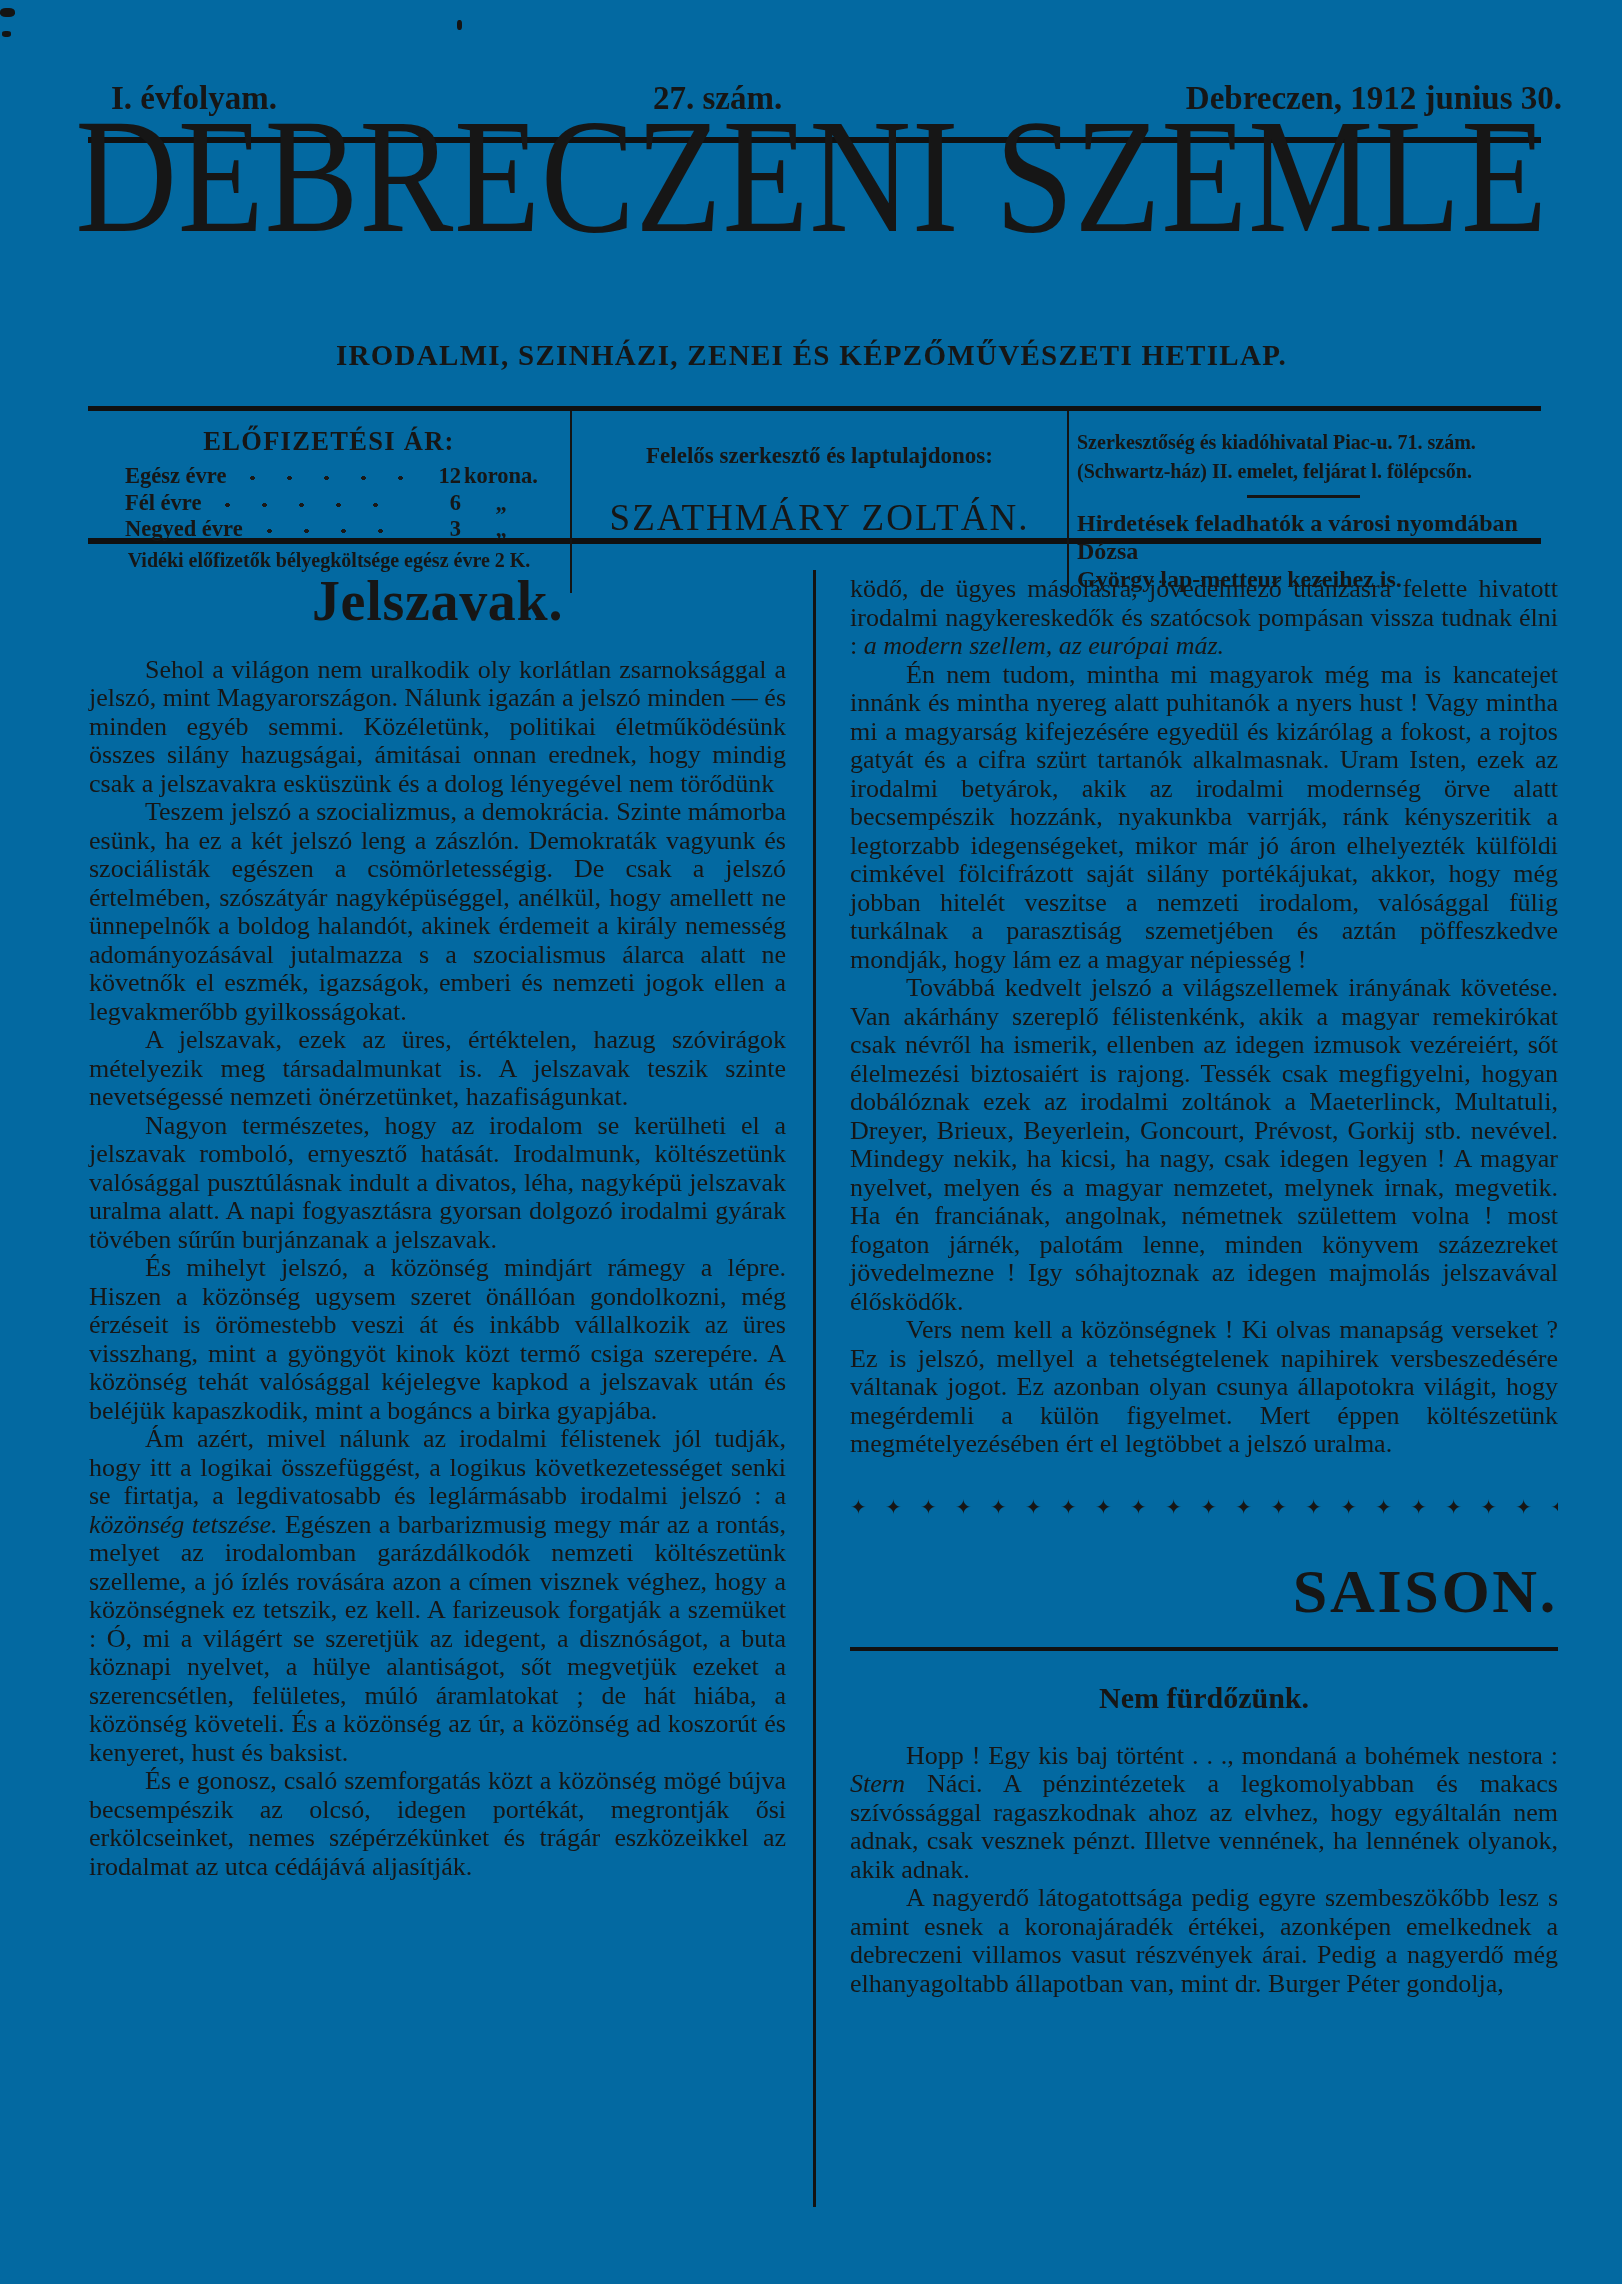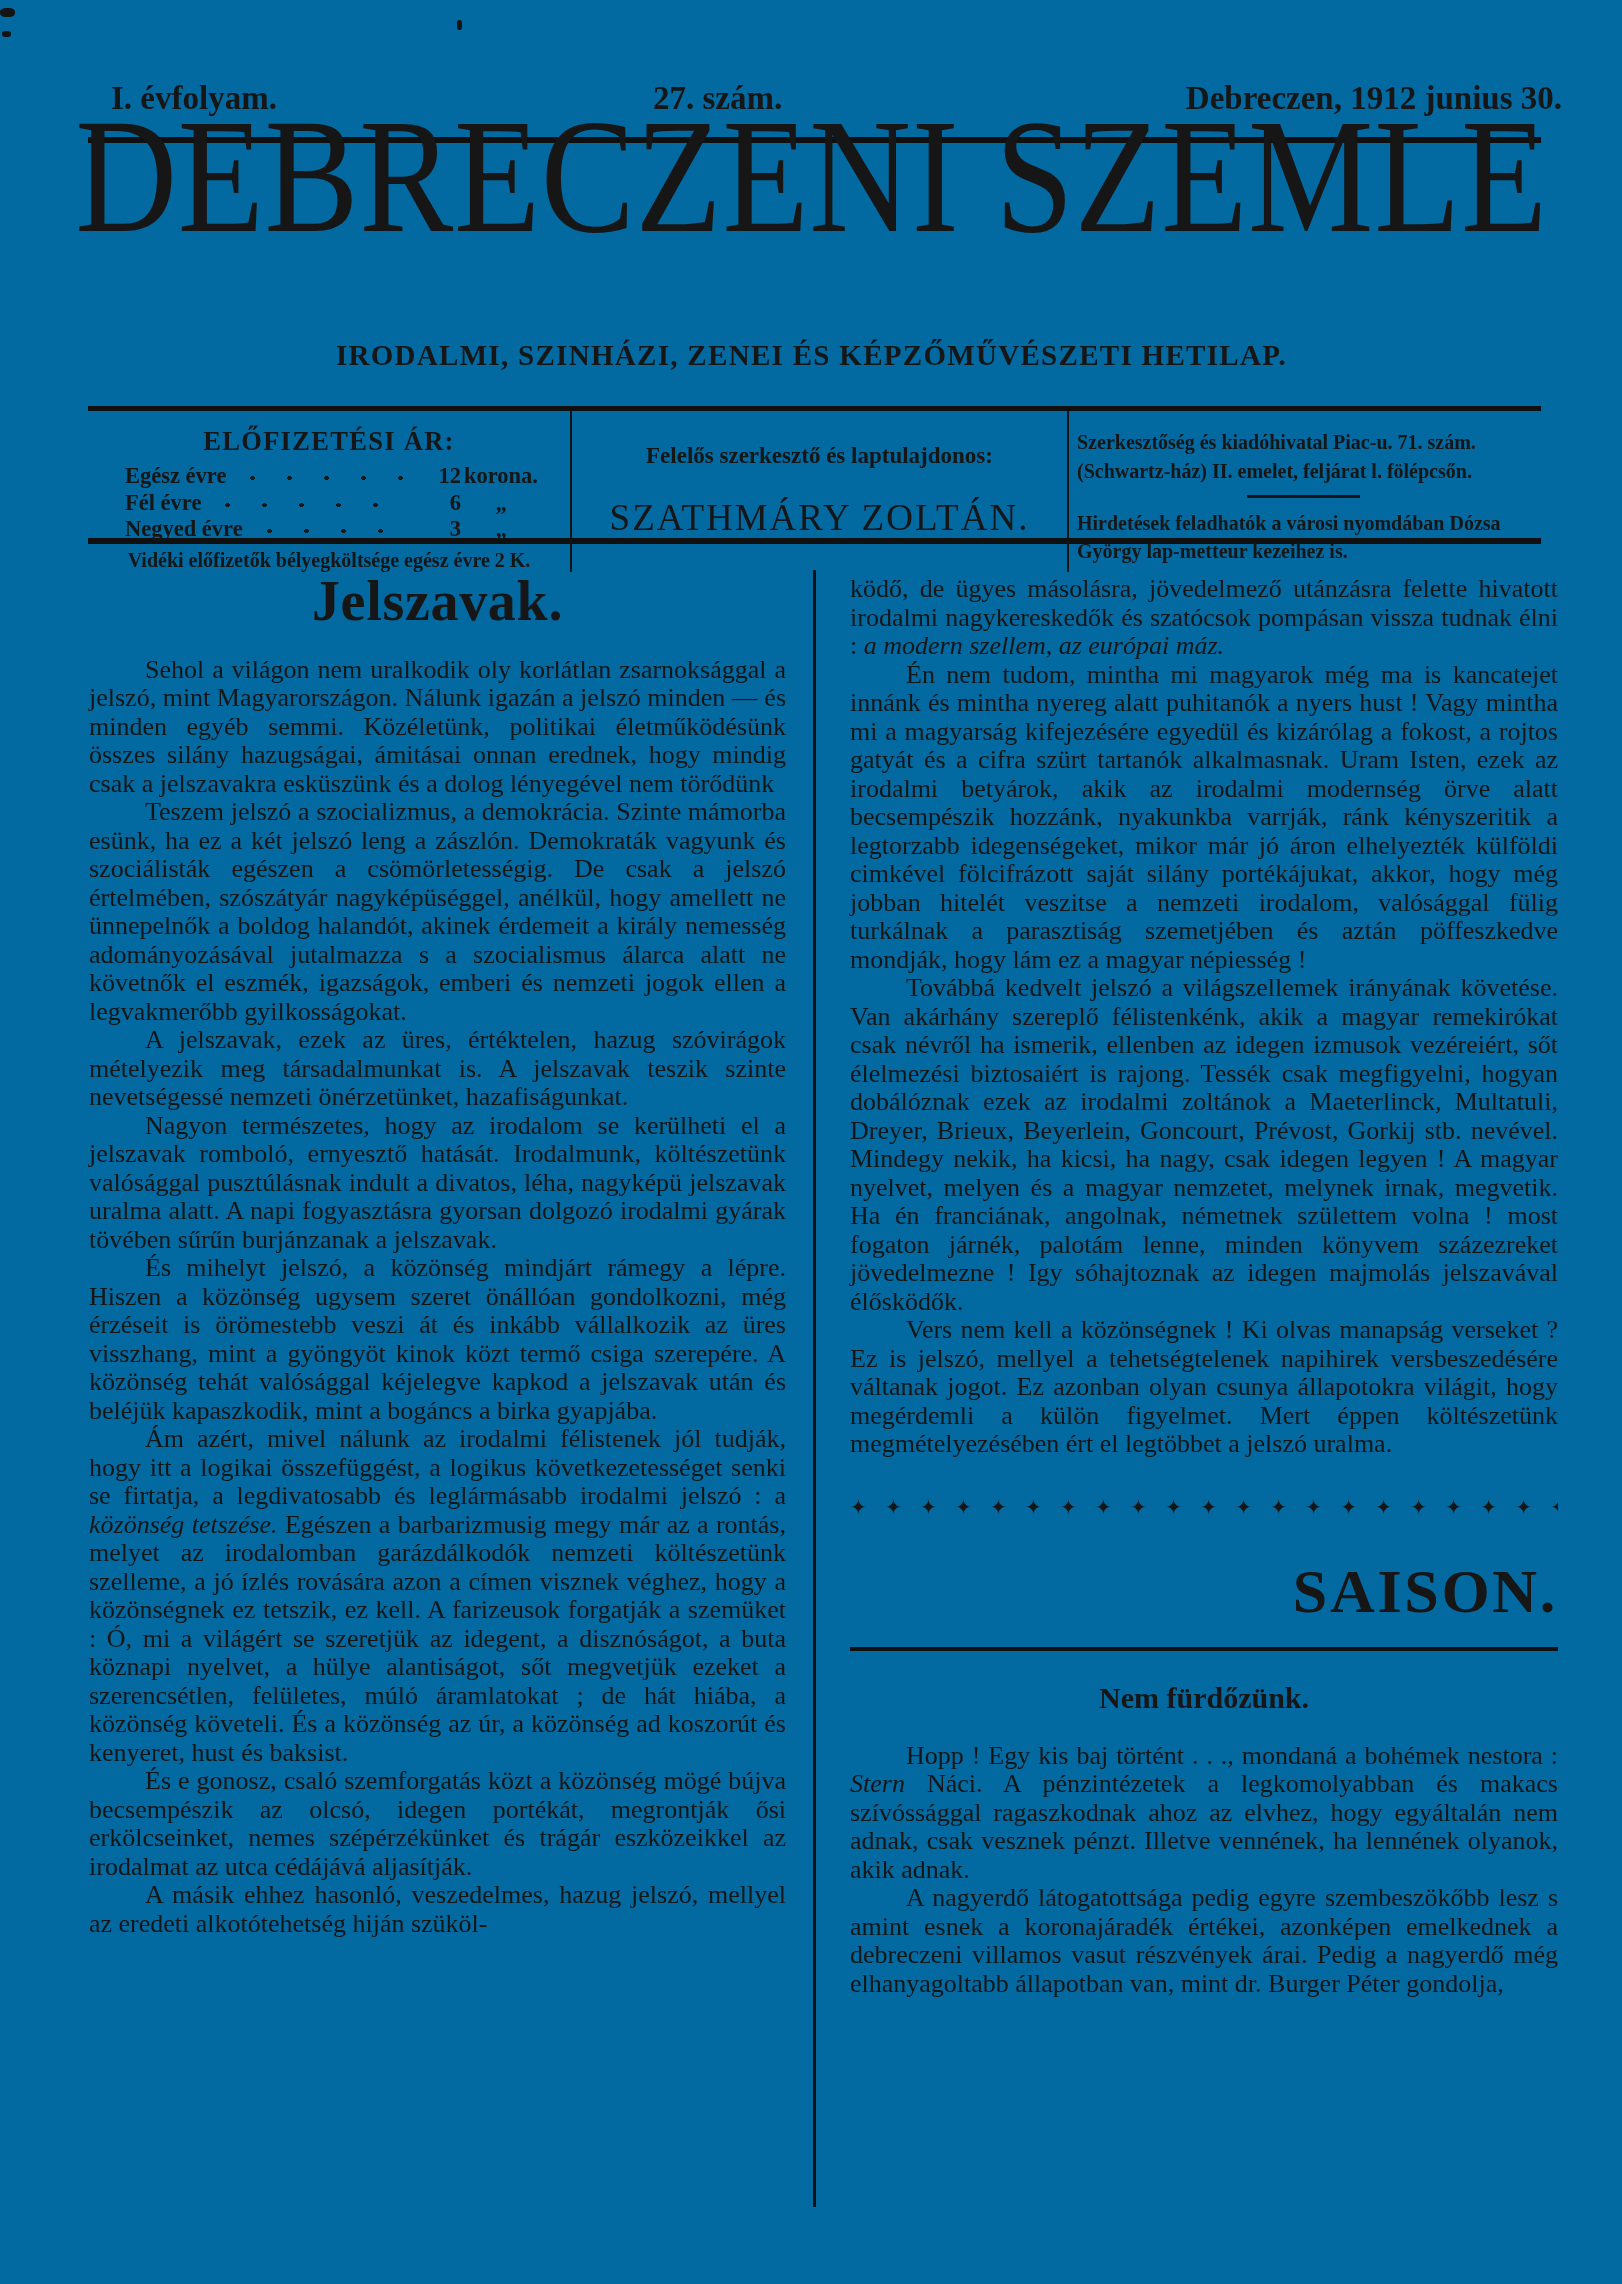--- a/index.html
+++ b/index.html
@@ -46,21 +46,21 @@
   .sub-val{width:46px;text-align:right;}
   .sub-unit{width:80px;text-align:center;}
   .sub-note{font-weight:bold;font-size:20px;text-align:center;margin-top:6.6px;white-space:nowrap;}
   .editor-cell{text-align:center;}
   .editor-role{font-weight:bold;font-size:23px;margin-top:32px;}
   .editor-name{font-size:37px;letter-spacing:2px;margin-top:26.5px;}
   .office-cell{padding:0 8px;}
   .office-line{font-weight:bold;font-size:20px;line-height:29px;white-space:nowrap;}
   .office-line.first{margin-top:17px;}
   .office-divider{width:113px;height:2.7px;background:#151515;margin:9.3px auto 10.6px auto;}
-  .office-ad{font-weight:bold;font-size:20px;line-height:28px;}
+  .office-ad{font-weight:bold;font-size:24px;line-height:28px;}
   
   .col-divider{position:absolute;top:570px;left:813px;width:3.3px;height:1637px;background:#131313;}
   .col{position:absolute;top:575px;font-size:26px;line-height:28.5px;text-align:justify;}
   .col p{margin:0;text-indent:56px;text-align:justify;}
   .col p.noindent{text-indent:0;}
   .left-col{left:89px;width:697px;}
   .right-col{left:850px;width:708px;}
   .article-title{
     text-align:center;font-size:56px;line-height:46px;margin:2.7px 0 32px 0;
     font-weight:bold;letter-spacing:0.7px;
@@ -150,21 +150,20 @@
 
   <div class="col left-col">
     <h1 class="article-title">Jelszavak.</h1>
     <p>Sehol a világon nem uralkodik oly korlátlan zsarnoksággal a jelszó, mint Magyarországon. Nálunk igazán a jelszó minden — és minden egyéb semmi. Közéletünk, politikai életműködésünk összes silány hazugságai, ámitásai onnan erednek, hogy mindig csak a jelszavakra esküszünk és a dolog lényegével nem törődünk</p>
     <p>Teszem jelszó a szocializmus, a demokrácia. Szinte mámorba esünk, ha ez a két jelszó leng a zászlón. Demokraták vagyunk és szociálisták egészen a csömörletességig. De csak a jelszó értelmében, szószátyár nagyképüséggel, anélkül, hogy amellett ne ünnepelnők a boldog halandót, akinek érdemeit a király nemesség adományozásával jutalmazza s a szocialismus álarca alatt ne követnők el eszmék, igazságok, emberi és nemzeti jogok ellen a legvakmerőbb gyilkosságokat.</p>
     <p>A jelszavak, ezek az üres, értéktelen, hazug szóvirágok mételyezik meg társadalmunkat is. A jelszavak teszik szinte nevetségessé nemzeti önérzetünket, hazafiságunkat.</p>
     <p>Nagyon természetes, hogy az irodalom se kerülheti el a jelszavak romboló, ernyesztő hatását. Irodalmunk, költészetünk valósággal pusztúlásnak indult a divatos, léha, nagyképü jelszavak uralma alatt. A napi fogyasztásra gyorsan dolgozó irodalmi gyárak tövében sűrűn burjánzanak a jelszavak.</p>
     <p>És mihelyt jelszó, a közönség mindjárt rámegy a lépre. Hiszen a közönség ugysem szeret önállóan gondolkozni, még érzéseit is örömestebb veszi át és inkább vállalkozik az üres visszhang, mint a gyöngyöt kinok közt termő csiga szerepére. A közönség tehát valósággal kéjelegve kapkod a jelszavak után és beléjük kapaszkodik, mint a bogáncs a birka gyapjába.</p>
     <p><span>Ám azért, mivel nálunk az irodalmi félistenek jól tudják, hogy itt a logikai összefüggést, a logikus következetességet senki se firtatja, a legdivatosabb és leglármásabb irodalmi jelszó : a </span><em>közönség tetszése.</em><span> Egészen a barbarizmusig megy már az a rontás, melyet az irodalomban garázdálkodók nemzeti költészetünk szelleme, a jó ízlés rovására azon a címen visznek véghez, hogy a közönségnek ez tetszik, ez kell. A farizeusok forgatják a szemüket : Ó, mi a világért se szeretjük az idegent, a disznóságot, a buta köznapi nyelvet, a hülye alantiságot, sőt megvetjük ezeket a szerencsétlen, felületes, múló áramlatokat ; de hát hiába, a közönség követeli. És a közönség az úr, a közönség ad koszorút és kenyeret, hust és baksist.</span></p>
     <p>És e gonosz, csaló szemforgatás közt a közönség mögé bújva becsempészik az olcsó, idegen portékát, megrontják ősi erkölcseinket, nemes szépérzékünket és trágár eszközeikkel az irodalmat az utca cédájává aljasítják.</p>
-    <p>A másik ehhez hasonló, veszedelmes, hazug jelszó, mellyel az eredeti alkotótehetség hiján szüköl-</p>
   </div>
 
   <div class="col right-col">
     <p class="noindent"><span>ködő, de ügyes másolásra, jövedelmező utánzásra felette hivatott irodalmi nagykereskedők és szatócsok pompásan vissza tudnak élni : </span><em>a modern szellem, az európai máz.</em></p>
     <p>Én nem tudom, mintha mi magyarok még ma is kancatejet innánk és mintha nyereg alatt puhitanók a nyers hust ! Vagy mintha mi a magyarság kifejezésére egyedül és kizárólag a fokost, a rojtos gatyát és a cifra szürt tartanók alkalmasnak. Uram Isten, ezek az irodalmi betyárok, akik az irodalmi modernség örve alatt becsempészik hozzánk, nyakunkba varrják, ránk kényszeritik a legtorzabb idegenségeket, mikor már jó áron elhelyezték külföldi cimkével fölcifrázott saját silány portékájukat, akkor, hogy még jobban hitelét veszitse a nemzeti irodalom, valósággal fülig turkálnak a parasztiság szemetjében és aztán pöffeszkedve mondják, hogy lám ez a magyar népiesség !</p>
     <p>Továbbá kedvelt jelszó a világszellemek irányának követése. Van akárhány szereplő félistenkénk, akik a magyar remekirókat csak névről ha ismerik, ellenben az idegen izmusok vezéreiért, sőt élelmezési biztosaiért is rajong. Tessék csak megfigyelni, hogyan dobálóznak ezek az irodalmi zoltánok a Maeterlinck, Multatuli, Dreyer, Brieux, Beyerlein, Goncourt, Prévost, Gorkij stb. nevével. Mindegy nekik, ha kicsi, ha nagy, csak idegen legyen ! A magyar nyelvet, melyen és a magyar nemzetet, melynek irnak, megvetik. Ha én franciának, angolnak, németnek születtem volna ! most fogaton járnék, palotám lenne, minden könyvem százezreket jövedelmezne ! Igy sóhajtoznak az idegen majmolás jelszavával élősködők.</p>
     <p>Vers nem kell a közönségnek ! Ki olvas manapság verseket ? Ez is jelszó, mellyel a tehetségtelenek napihirek versbeszedésére váltanak jogot. Ez azonban olyan csunya állapotokra világit, hogy megérdemli a külön figyelmet. Mert éppen költészetünk megmételyezésében ért el legtöbbet a jelszó uralma.</p>
 
     <div class="ornament">✦ ✦ ✦ ✦ ✦ ✦ ✦ ✦ ✦ ✦ ✦ ✦ ✦ ✦ ✦ ✦ ✦ ✦ ✦ ✦ ✦ ✦ ✦ ✦ ✦ ✦ ✦ ✦ ✦</div>
     <h2 class="saison-title">SAISON.</h2>

